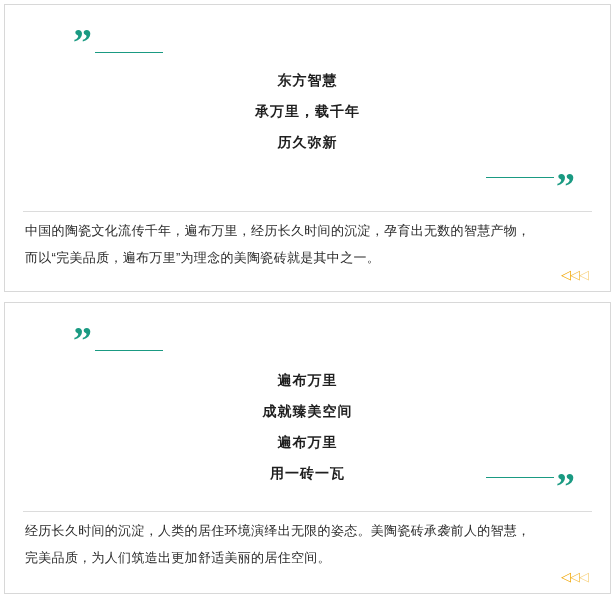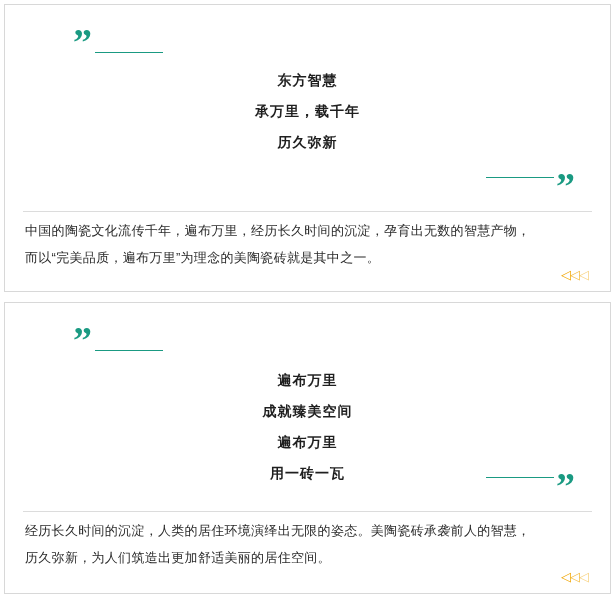--- a/index.html
+++ b/index.html
@@ -194,21 +194,21 @@
 
     <div class="quote-close" style="top:170px">
       <div class="rule"></div>
       <div class="marks">”</div>
     </div>
 
     <div class="divider" style="top:208px"></div>
 
     <div class="body-text" style="top:214px">
       <div>经历长久时间的沉淀，人类的居住环境演绎出无限的姿态。美陶瓷砖承袭前人的智慧，</div>
-      <div>历久弥新，为人们筑造出更加舒适美丽的居住空间。</div>
+      <div>完美品质，为人们筑造出更加舒适美丽的居住空间。</div>
     </div>
 
     <div class="arrows c2-arrows">
       <span class="a1">◁</span>
       <span class="a2">◁</span>
       <span class="a3">◁</span>
     </div>
   </div>
 
 </div>

